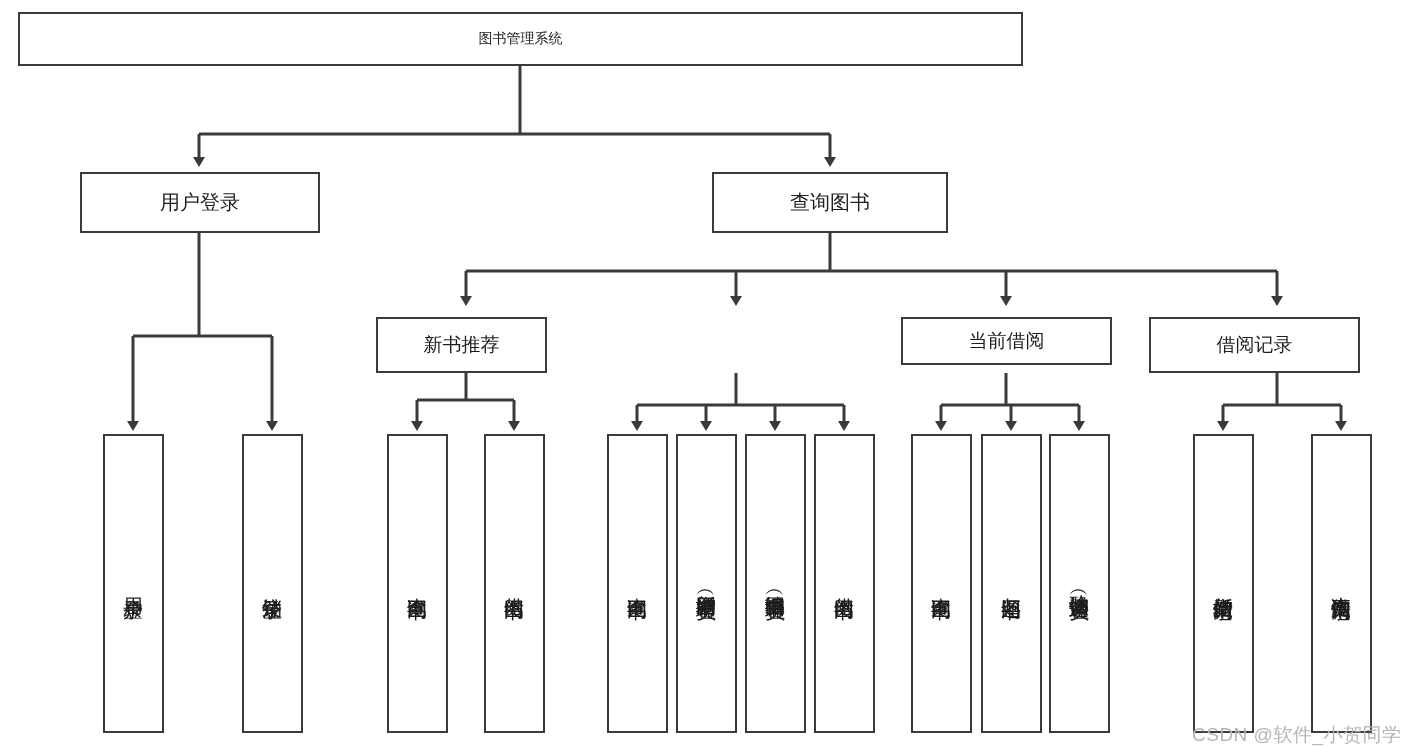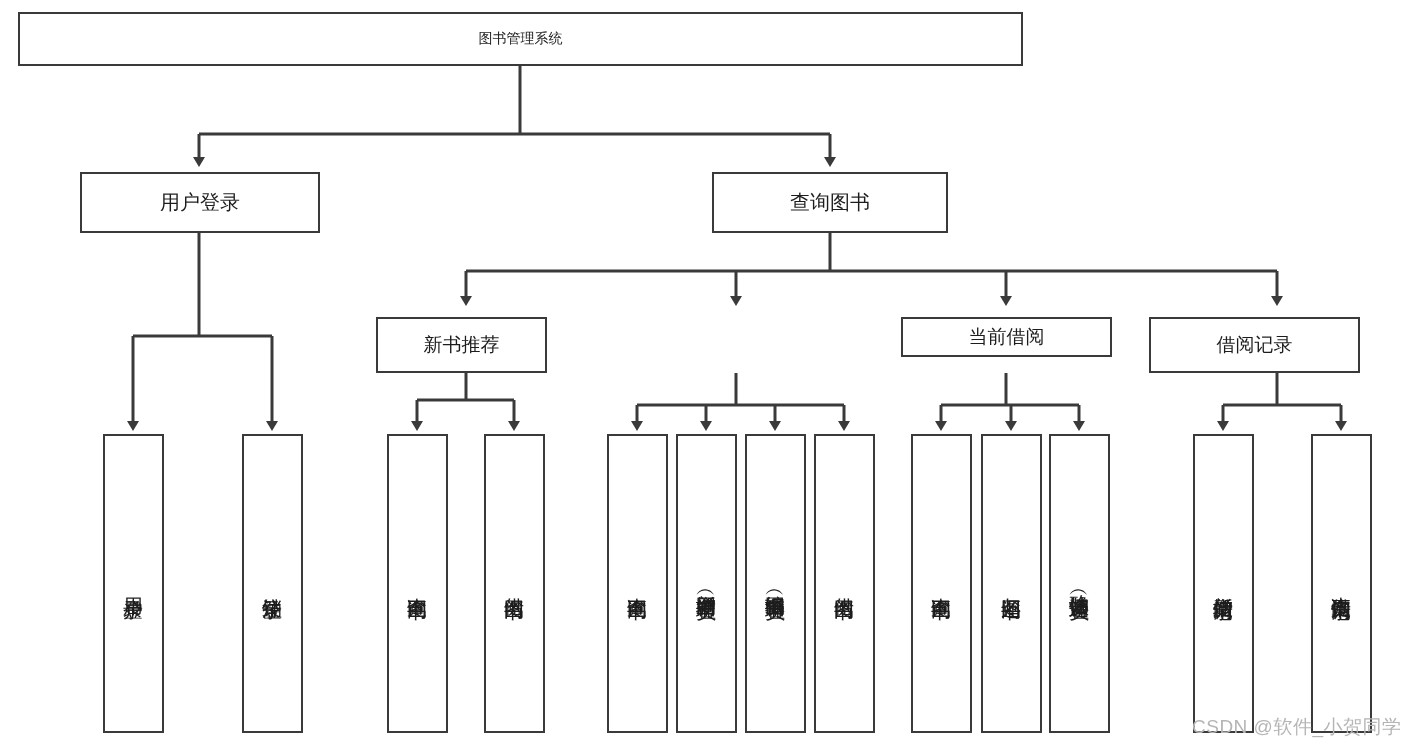--- a/index.html
+++ b/index.html
@@ -58,20 +58,21 @@
     letter-spacing: 1px;
     white-space: nowrap;
     line-height: 1;
   }
   .watermark {
     position: absolute;
     color: #b5b5b5;
     font-size: 19px;
     white-space: nowrap;
     letter-spacing: 0.5px;
+    margin-top: 8px;
   }
 </style>
 </head>
 <body>
 
 <div id="canvas">
 
   <svg id="wires" viewBox="0 0 1405 747" xmlns="http://www.w3.org/2000/svg">
     <defs>
       <marker id="arrow" markerWidth="10" markerHeight="12" refX="1" refY="6" orient="auto" markerUnits="userSpaceOnUse">
@@ -129,21 +130,21 @@
   <div class="node level1" style="left:80px; top:172px; width:240px; height:61px;">
     <span>用户登录</span>
   </div>
   <div class="node level1" style="left:712px; top:172px; width:236px; height:61px;">
     <span>查询图书</span>
   </div>
 
   <div class="node level2" style="left:348px; top:317px; width:171px; height:56px;margin-left:28px;">
     <span>新书推荐</span>
   </div>
-  <div class="node level2" style="left:901px; top:317px; width:211px; height:40px;">
+  <div class="node level2" style="left:901px; top:317px; width:211px; height:48px;">
     <span>当前借阅</span>
   </div>
   <div class="node level2" style="left:1149px; top:317px; width:211px; height:56px;">
     <span>借阅记录</span>
   </div>
 
   <div class="node leaf" style="left:103px; top:434px; width:61px; height:299px;">
     <span class="vtext">用户登录</span>
   </div>
   <div class="node leaf" style="left:242px; top:434px; width:61px; height:299px;">

